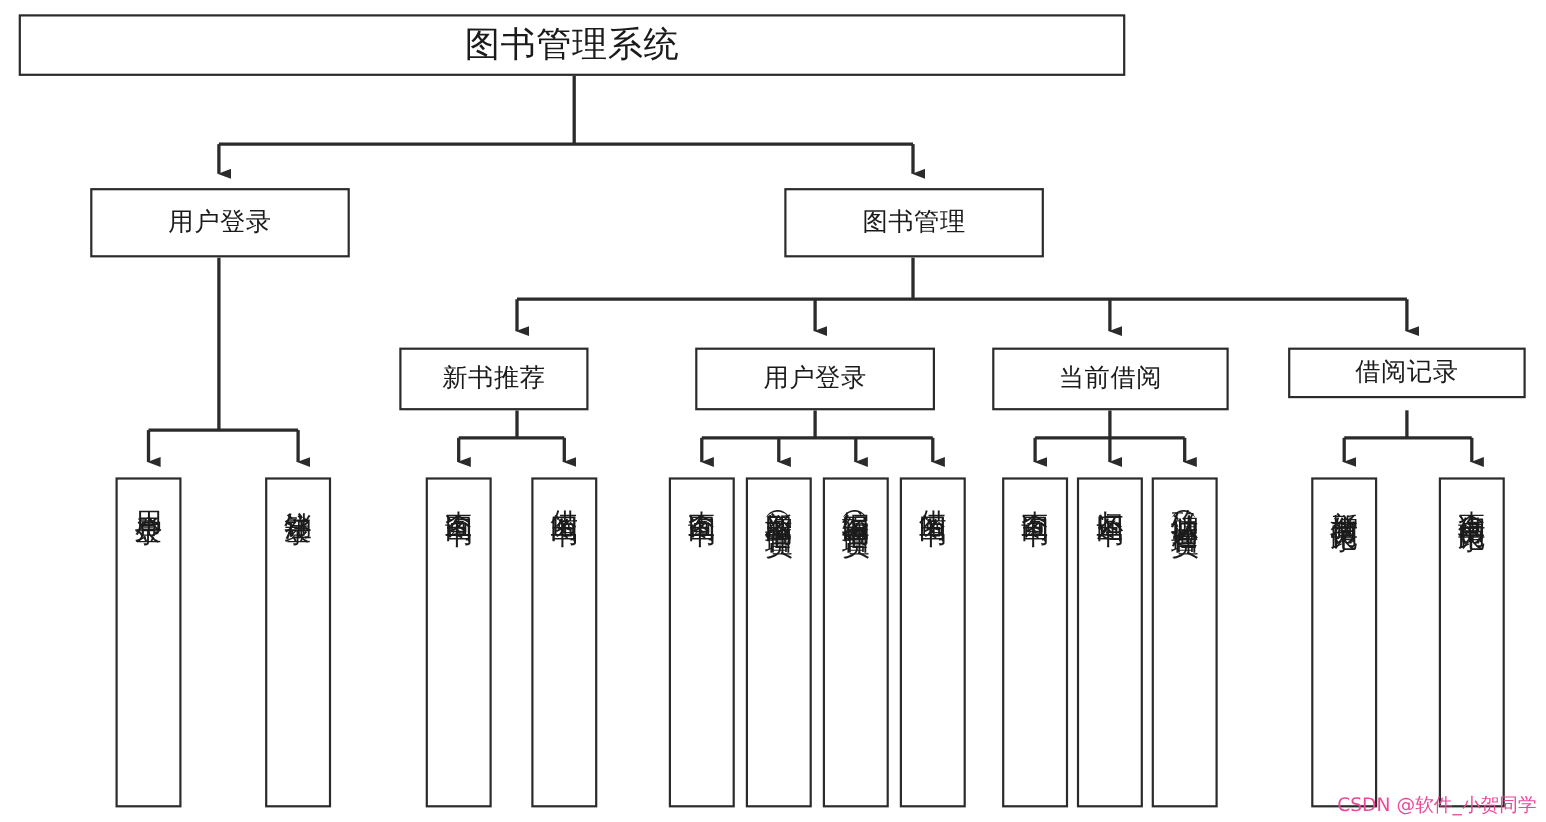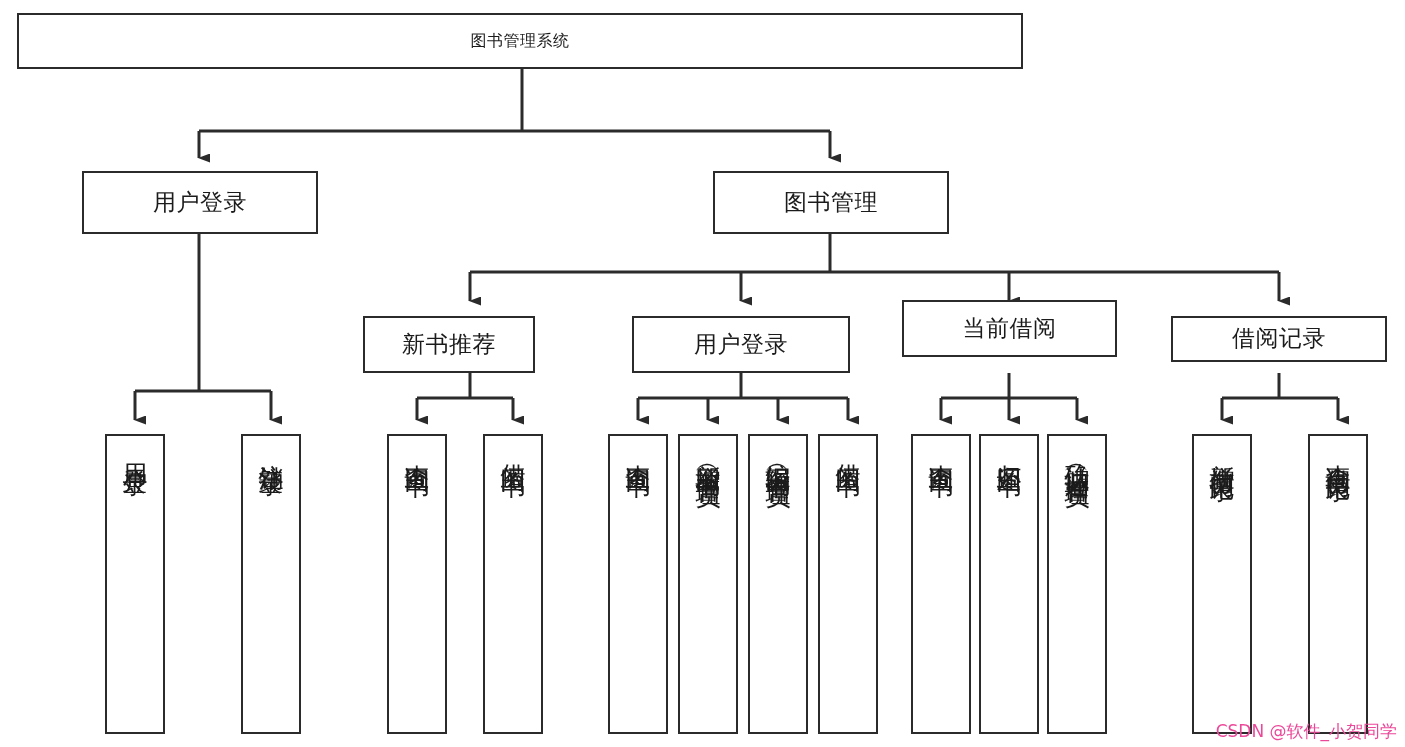--- a/index.html
+++ b/index.html
@@ -41,21 +41,21 @@
     letter-spacing: 0.5px;
     white-space: nowrap;
     line-height: 1.12;
     text-align: center;
   }
   
   .node.horiz .node-label {
     font-size: 23px;
   }
   .node.root .node-label {
-    font-size: 16px;
+    font-size: 32px;
   }
   
   .node.vert {
     align-items: flex-start;
     padding-top: 8px;
   }
   .node.vert .node-label {
     writing-mode: vertical-rl;
     text-orientation: upright;
     font-size: 25px;
@@ -139,21 +139,21 @@
   <div class="node horiz" style="left:713px; top:171px; width:236px; height:63px;">
     <span class="node-label">图书管理</span>
   </div>
 
   <div class="node horiz" style="left:363px; top:316px; width:172px; height:57px;">
     <span class="node-label">新书推荐</span>
   </div>
   <div class="node horiz" style="left:632px; top:316px; width:218px; height:57px;">
     <span class="node-label">用户登录</span>
   </div>
-  <div class="node horiz" style="left:902px; top:300px; width:215px; height:57px;">
+  <div class="node horiz" style="left:902px; top:316px; width:215px; height:57px;">
     <span class="node-label">当前借阅</span>
   </div>
   <div class="node horiz" style="left:1171px; top:316px; width:216px; height:46px;">
     <span class="node-label">借阅记录</span>
   </div>
 
   <div class="node vert" style="left:105px; top:434px; width:60px; height:300px;">
     <span class="node-label">用户登录</span>
   </div>
   <div class="node vert" style="left:241px; top:434px; width:60px; height:300px;">

